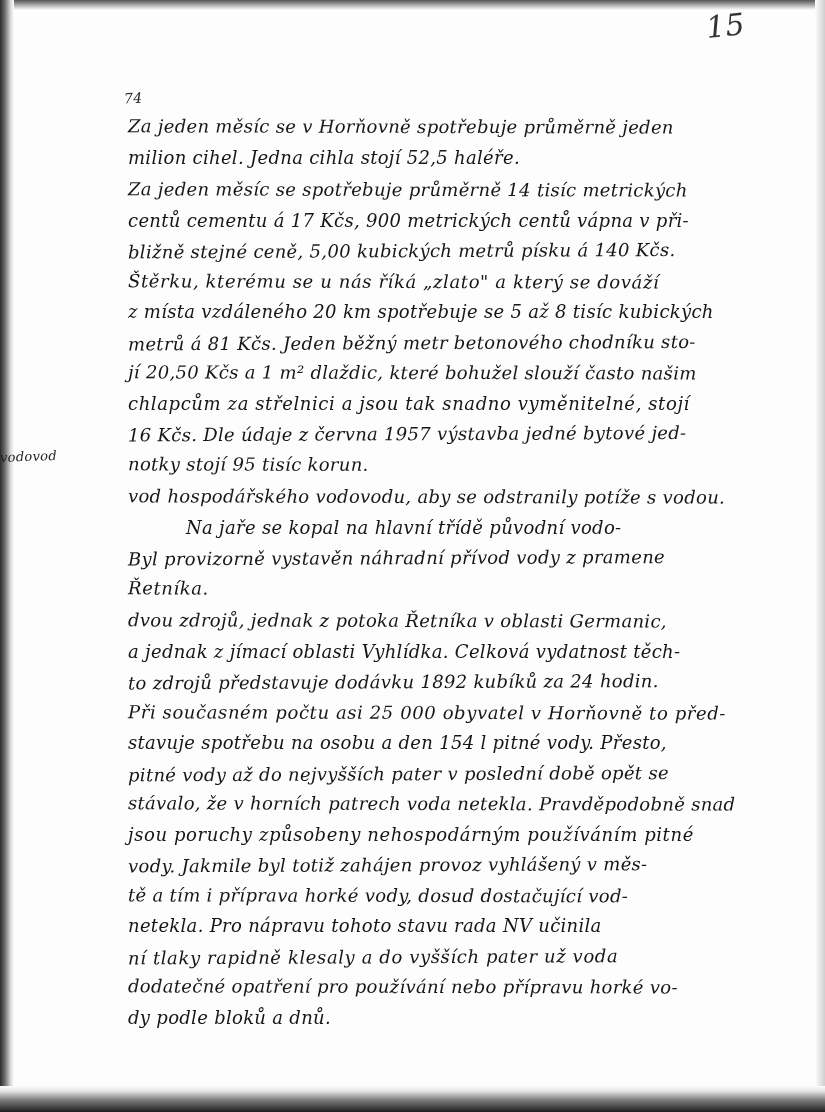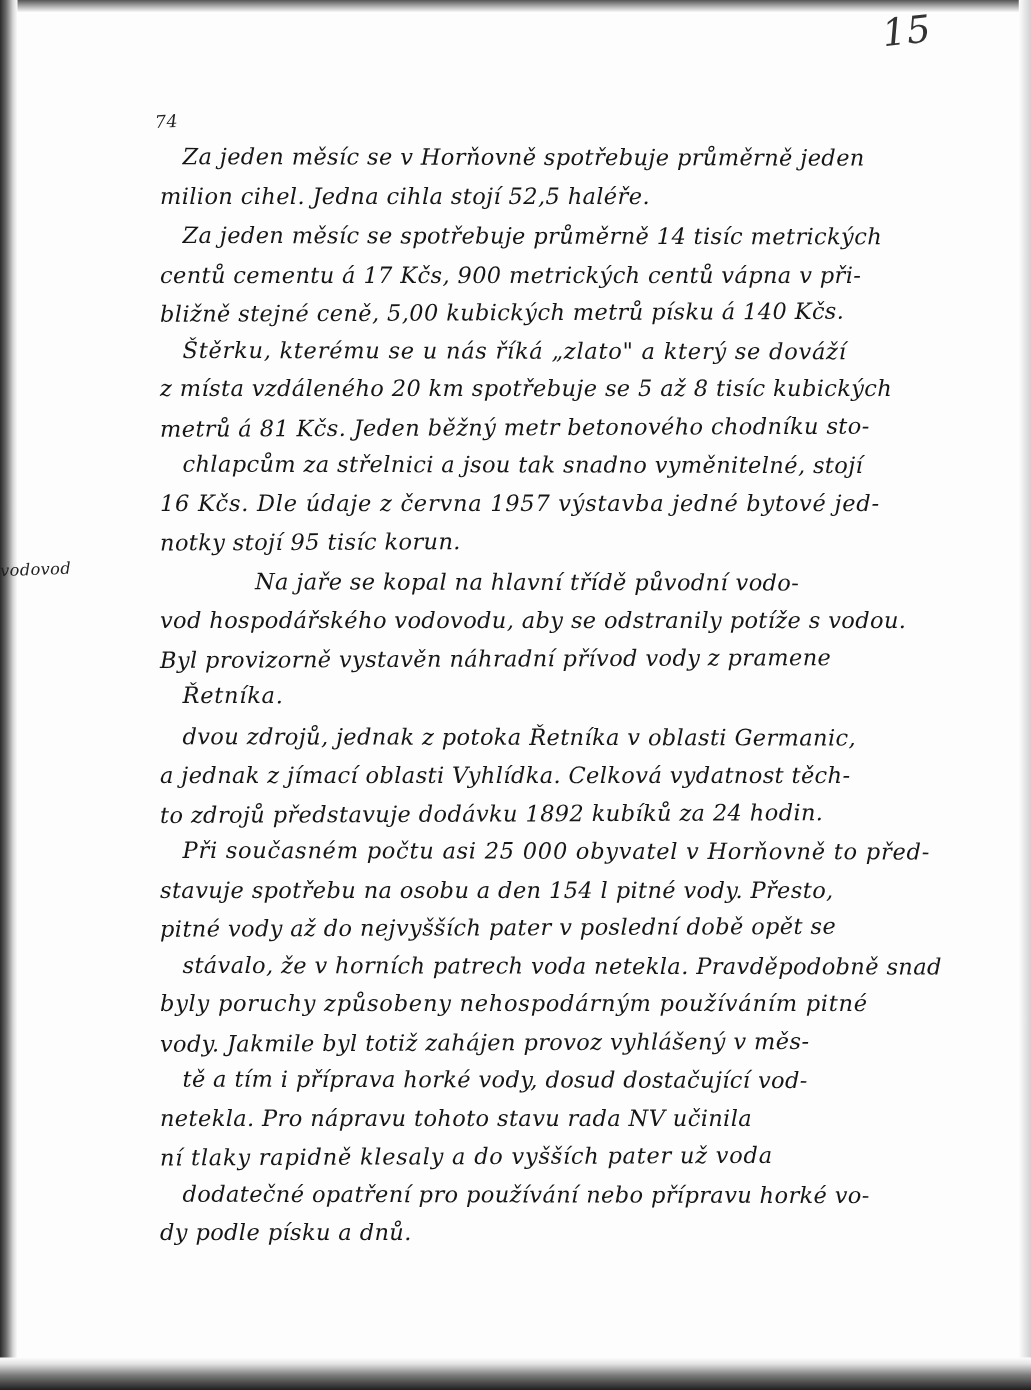--- a/index.html
+++ b/index.html
@@ -94,21 +94,21 @@
     font-size: 18px;
     line-height: 30.5px;
     white-space: nowrap;
     color: #161616;
   }
   .line.indent {
     padding-left: 58px;
   }
   
   .line:nth-child(3n)   { transform: rotate(-0.25deg); }
-  .line:nth-child(3n+1) { transform: rotate(0.12deg); margin-left: 18px; }
+  .line:nth-child(3n+1) { transform: rotate(0.12deg); }
   .line:nth-child(4n)   { letter-spacing: 0.6px; }
 </style>
 </head>
 <body>
 
 <div class="page">
 
   <div class="scan-edge-top"></div>
   <div class="scan-edge-left"></div>
   <div class="scan-edge-right"></div>
@@ -127,44 +127,45 @@
       <span class="line">milion cihel. Jedna cihla stojí 52,5 haléře.</span>
     </div>
 
     <div class="para">
       <span class="line">Za jeden měsíc se spotřebuje průměrně 14 tisíc metrických</span>
       <span class="line">centů cementu á 17 Kčs, 900 metrických centů vápna v při-</span>
       <span class="line">bližně stejné ceně, 5,00 kubických metrů písku á 140 Kčs.</span>
       <span class="line">Štěrku, kterému se u nás říká „zlato" a který se dováží</span>
       <span class="line">z místa vzdáleného 20 km spotřebuje se 5 až 8 tisíc kubických</span>
       <span class="line">metrů á 81 Kčs. Jeden běžný metr betonového chodníku sto-</span>
+      <span class="line">jí 20,50 Kčs a 1 m² dlaždic, které bohužel slouží často našim</span>
       <span class="line">chlapcům za střelnici a jsou tak snadno vyměnitelné, stojí</span>
       <span class="line">16 Kčs. Dle údaje z června 1957 výstavba jedné bytové jed-</span>
       <span class="line">notky stojí 95 tisíc korun.</span>
     </div>
 
     <div class="para">
+      <span class="line">vod hospodářského vodovodu, aby se odstranily potíže s vodou.</span>
       <span class="line indent">Na jaře se kopal na hlavní třídě původní vodo-</span>
-      <span class="line">vod hospodářského vodovodu, aby se odstranily potíže s vodou.</span>
       <span class="line">Byl provizorně vystavěn náhradní přívod vody z pramene</span>
       <span class="line">Řetníka.</span>
     </div>
 
     <div class="para">
       <span class="line">dvou zdrojů, jednak z potoka Řetníka v oblasti Germanic,</span>
       <span class="line">a jednak z jímací oblasti Vyhlídka. Celková vydatnost těch-</span>
       <span class="line">to zdrojů představuje dodávku 1892 kubíků za 24 hodin.</span>
       <span class="line">Při současném počtu asi 25 000 obyvatel v Horňovně to před-</span>
       <span class="line">stavuje spotřebu na osobu a den 154 l pitné vody. Přesto,</span>
       <span class="line">pitné vody až do nejvyšších pater v poslední době opět se</span>
       <span class="line">stávalo, že v horních patrech voda netekla. Pravděpodobně snad</span>
-      <span class="line">byly poruchy způsobeny nehospodárným používáním pitné</span>
+      <span class="line">jsou poruchy způsobeny nehospodárným používáním pitné</span>
       <span class="line">vody. Jakmile byl totiž zahájen provoz vyhlášený v měs-</span>
       <span class="line">tě a tím i příprava horké vody, dosud dostačující vod-</span>
       <span class="line">netekla. Pro nápravu tohoto stavu rada NV učinila</span>
       <span class="line">ní tlaky rapidně klesaly a do vyšších pater už voda</span>
       <span class="line">dodatečné opatření pro používání nebo přípravu horké vo-</span>
-      <span class="line">dy podle písku a dnů.</span>
+      <span class="line">dy podle bloků a dnů.</span>
       <span class="line"></span>
     </div>
   </div>
 
 </div>
 
 </body></html>

